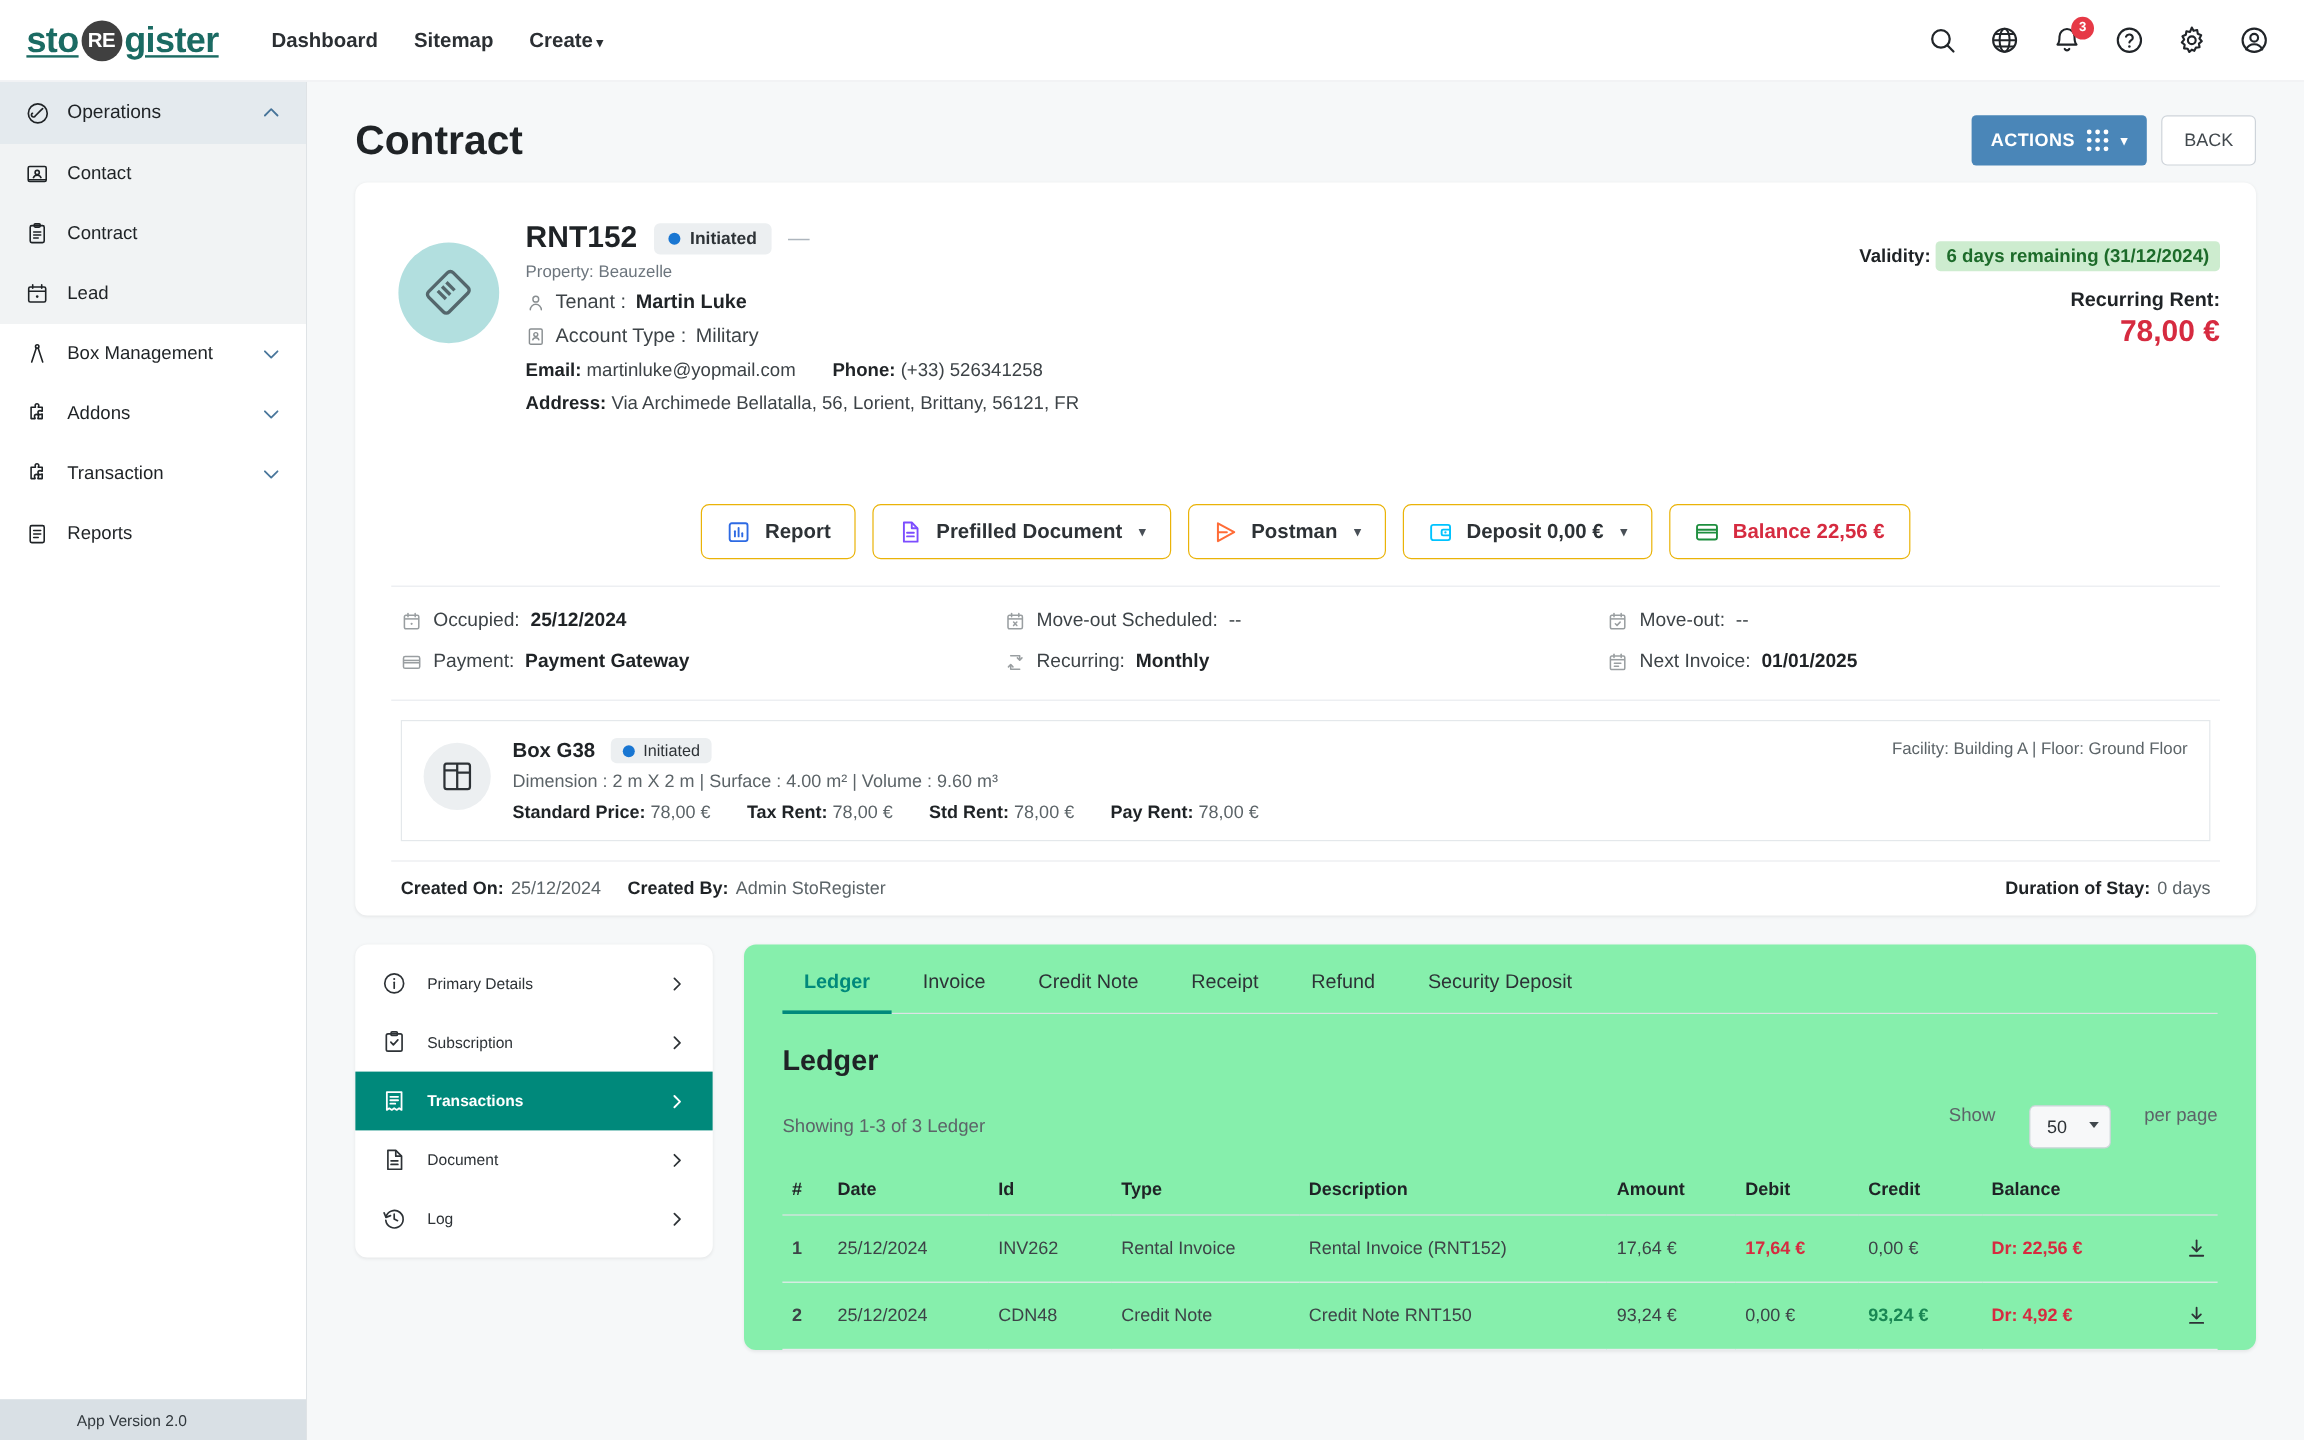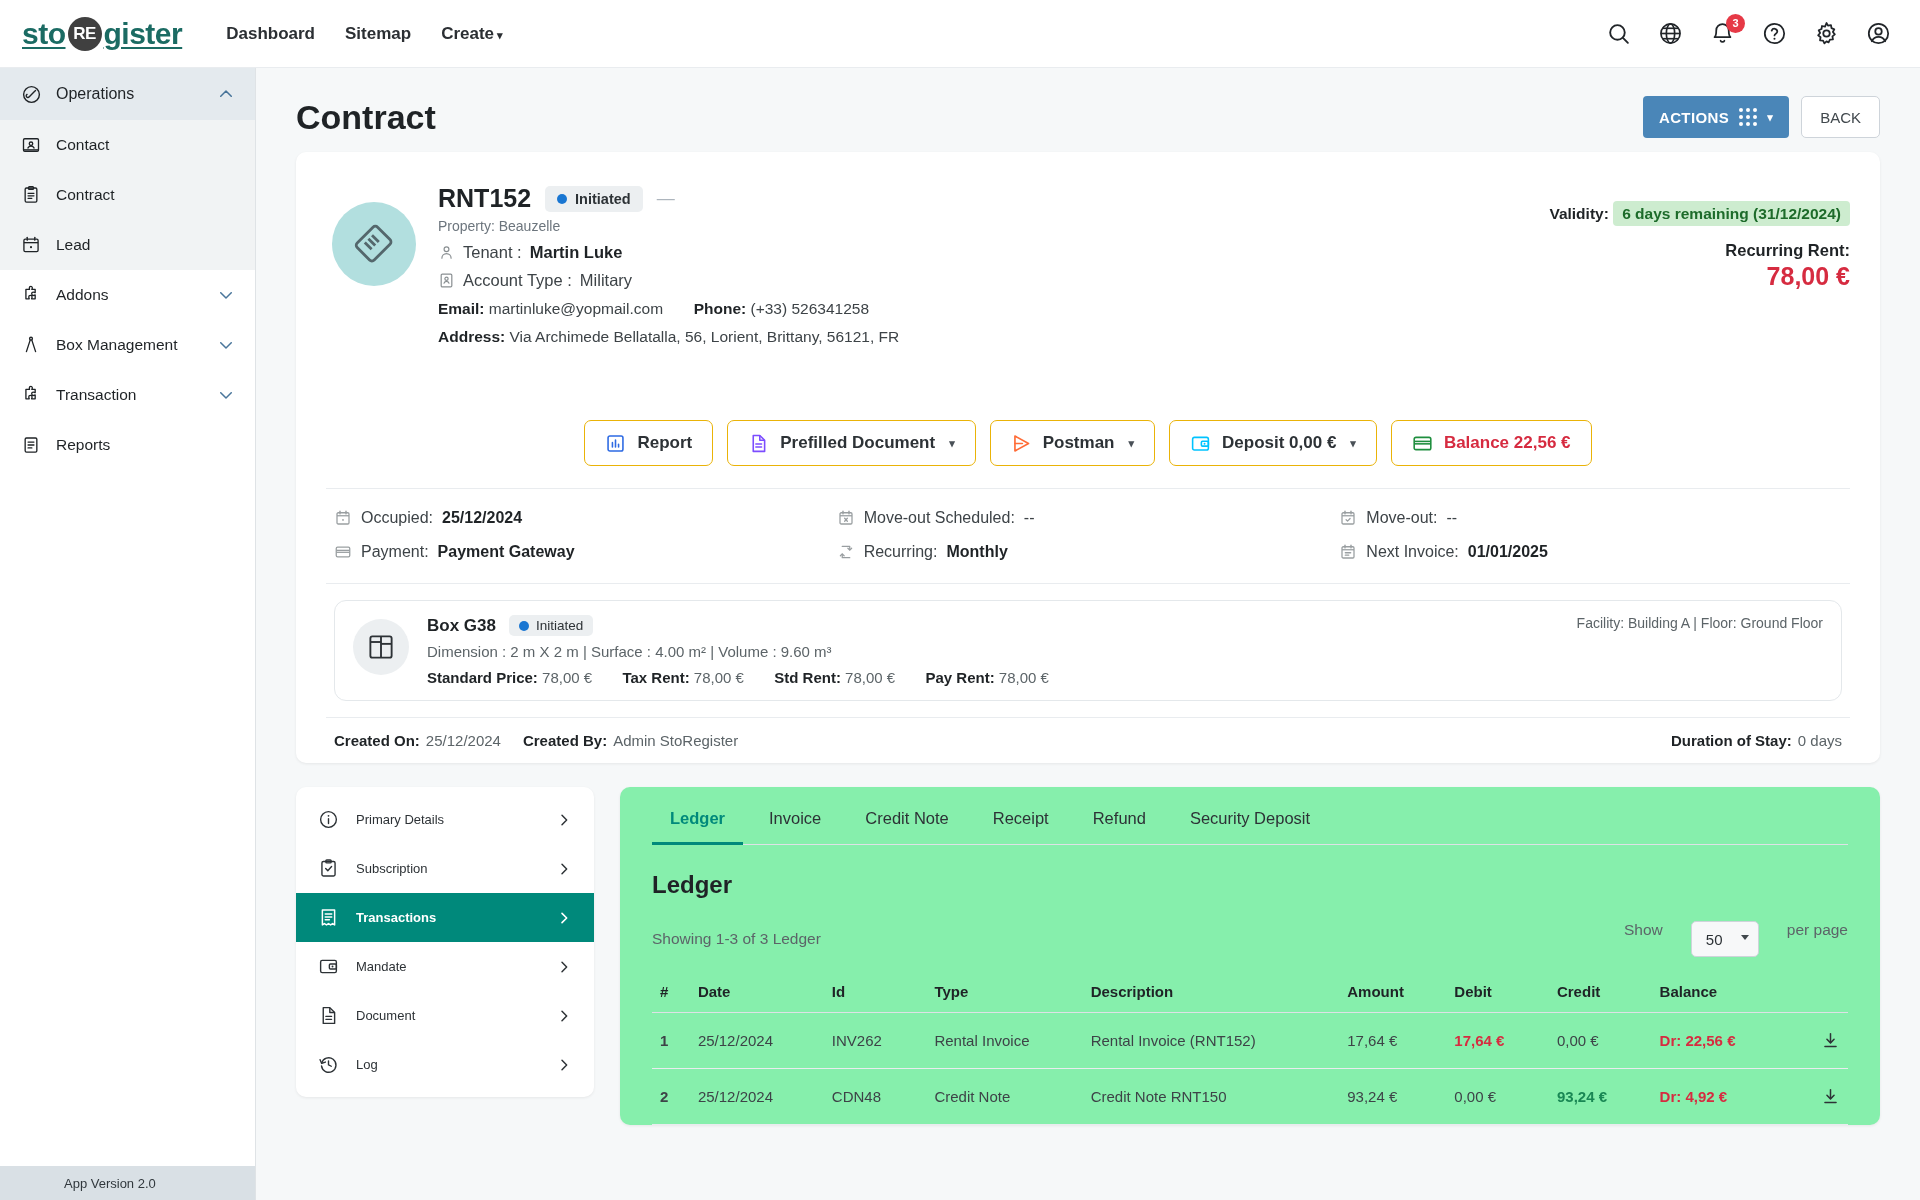--- a/index.html
+++ b/index.html
@@ -150,21 +150,21 @@
     display:grid; grid-template-columns: repeat(3, 1fr);
     row-gap: 16px; padding: 20px 8px 22px 8px;
   }
   .det { display:flex; align-items:center; gap: 9px; font-size: 16px; color:#3d4347; }
   .det b { color:#1f2326; }
   .detico { width:18px; height:18px; opacity:.62; display:flex; flex:0 0 18px; }
   
   #boxinfo { border-top: 1px solid #e9ecef; padding: 16px 8px 0 8px; }
   #boxtitle { font-size: 18px; font-weight: 600; color:#1f2326; margin-bottom: 12px; }
   #boxcard {
-    border: 1px solid #e4e8eb; border-radius: 12px; padding: 14px 18px;
+    border: 1px solid #e4e8eb; border-radius: 0; padding: 14px 18px;
     display:flex; align-items:flex-start; gap: 18px; position: relative;
   }
   #boxavatar {
     width: 56px; height:56px; border-radius:50%; background:#eceff1;
     display:flex; align-items:center; justify-content:center; flex:0 0 56px; margin-top:4px;
   }
   #boxname { font-size: 17px; font-weight: 700; color:#1f2326; }
   .boxpill { background:#eceff1; border-radius:5px; padding:3px 10px; font-size:13.5px; color:#2d3236; display:flex; align-items:center; gap:7px; }
   #boxdim { font-size: 15px; color:#5c6468; margin-top: 7px; }
   #boxprices { font-size: 15px; color:#5c6468; margin-top: 9px; }
@@ -341,40 +341,40 @@
               <line x1="16.5" y1="2.8" x2="16.5" y2="6.2" stroke-linecap="round"></line>
               <circle cx="12" cy="14.6" r="1.3" fill="#1f2326" stroke="none"></circle>
             </svg>
         </span>
         <span class="sb-lbl">Lead</span>
       </div>
     </div>
 
     <div class="sb-item">
       <span class="sb-ico">
-        <svg viewBox="0 0 24 24" width="20" height="20" fill="none" stroke="#1f2326" stroke-width="1.6" stroke-linejoin="round">
-            <path d="M10 3.5a1.8 1.8 0 0 1 3.6 0c0 .9-.6 1.2-.6 1.8h4v3.9c-.6 0-1.4-.6-2.2-.6a2 2 0 0 0 0 4c.8 0 1.6-.6 2.2-.6v4.6h-4.3c0-.8.6-1.4.6-2.2a2 2 0 0 0-4 0c0 .8.6 1.4.6 2.2H5.9V5.3h4.3c0-.6-.2-.9-.2-1.8z"></path>
-          </svg>
-      </span>
-      <span class="sb-lbl">Addons</span>
-      <span class="sb-chev">
-        <svg viewBox="0 0 24 24" width="18" height="18" fill="none" stroke="#2b5f8a" stroke-width="2" stroke-linecap="round" stroke-linejoin="round">
-            <polyline points="5,9 12,16 19,9"></polyline>
-          </svg>
-      </span>
-    </div>
-
-    <div class="sb-item">
-      <span class="sb-ico">
         <svg viewBox="0 0 24 24" width="20" height="20" fill="none" stroke="#1f2326" stroke-width="1.6" stroke-linecap="round">
             <circle cx="12" cy="4.4" r="1.7"></circle>
             <path d="M11 6.2L6.5 20M13 6.2L17.5 20"></path>
           </svg>
       </span>
       <span class="sb-lbl">Box Management</span>
+      <span class="sb-chev">
+        <svg viewBox="0 0 24 24" width="18" height="18" fill="none" stroke="#2b5f8a" stroke-width="2" stroke-linecap="round" stroke-linejoin="round">
+            <polyline points="5,9 12,16 19,9"></polyline>
+          </svg>
+      </span>
+    </div>
+
+    <div class="sb-item">
+      <span class="sb-ico">
+        <svg viewBox="0 0 24 24" width="20" height="20" fill="none" stroke="#1f2326" stroke-width="1.6" stroke-linejoin="round">
+            <path d="M10 3.5a1.8 1.8 0 0 1 3.6 0c0 .9-.6 1.2-.6 1.8h4v3.9c-.6 0-1.4-.6-2.2-.6a2 2 0 0 0 0 4c.8 0 1.6-.6 2.2-.6v4.6h-4.3c0-.8.6-1.4.6-2.2a2 2 0 0 0-4 0c0 .8.6 1.4.6 2.2H5.9V5.3h4.3c0-.6-.2-.9-.2-1.8z"></path>
+          </svg>
+      </span>
+      <span class="sb-lbl">Addons</span>
       <span class="sb-chev">
         <svg viewBox="0 0 24 24" width="18" height="18" fill="none" stroke="#2b5f8a" stroke-width="2" stroke-linecap="round" stroke-linejoin="round">
             <polyline points="5,9 12,16 19,9"></polyline>
           </svg>
       </span>
     </div>
 
     <div class="sb-item">
       <span class="sb-ico">
         <svg viewBox="0 0 24 24" width="20" height="20" fill="none" stroke="#1f2326" stroke-width="1.6" stroke-linejoin="round">
@@ -713,33 +713,20 @@
           <span class="lm-ico">
               <svg viewBox="0 0 24 24" width="21" height="21" fill="none" stroke="currentColor" stroke-width="1.7">
                 <path d="M5 3.5h14v17l-2.3-1.6-2.3 1.6-2.4-1.6-2.3 1.6L7.3 19 5 20.5z" stroke-linejoin="round"></path>
                 <line x1="8.3" y1="8" x2="15.7" y2="8" stroke-linecap="round"></line>
                 <line x1="8.3" y1="11.3" x2="15.7" y2="11.3" stroke-linecap="round"></line>
                 <line x1="8.3" y1="14.6" x2="13" y2="14.6" stroke-linecap="round"></line>
               </svg>
             </span>
           <span>Transactions</span>
           <span class="lm-chev"><svg viewBox="0 0 24 24" width="16" height="16" fill="none" stroke="currentColor" stroke-width="2.4" stroke-linecap="round" stroke-linejoin="round">
-                <polyline points="9,5 16,12 9,19"></polyline>
-              </svg></span>
-        </div>
-        <div class="lm-item">
-          <span class="lm-ico">
-              <svg viewBox="0 0 24 24" width="21" height="21" fill="none" stroke="currentColor" stroke-width="1.6">
-                <rect x="3" y="5" width="18" height="14" rx="1.8"></rect>
-                <rect x="13" y="9.2" width="8" height="5.6" rx="1.2"></rect>
-                <circle cx="16.6" cy="12" r="1.1" fill="currentColor" stroke="none"></circle>
-              </svg>
-            </span>
-          <span>Mandate</span>
-          <span class="lm-chev"><svg viewBox="0 0 24 24" width="16" height="16" fill="none" stroke="currentColor" stroke-width="2.2" stroke-linecap="round" stroke-linejoin="round">
                 <polyline points="9,5 16,12 9,19"></polyline>
               </svg></span>
         </div>
         <div class="lm-item">
           <span class="lm-ico">
               <svg viewBox="0 0 24 24" width="21" height="21" fill="none" stroke="currentColor" stroke-width="1.6" stroke-linejoin="round">
                 <path d="M6 3h7.5L19 8.5V21H6z"></path>
                 <path d="M13.5 3v5.5H19"></path>
                 <line x1="9" y1="13" x2="15.5" y2="13" stroke-linecap="round"></line>
                 <line x1="9" y1="16.4" x2="15.5" y2="16.4" stroke-linecap="round"></line>

